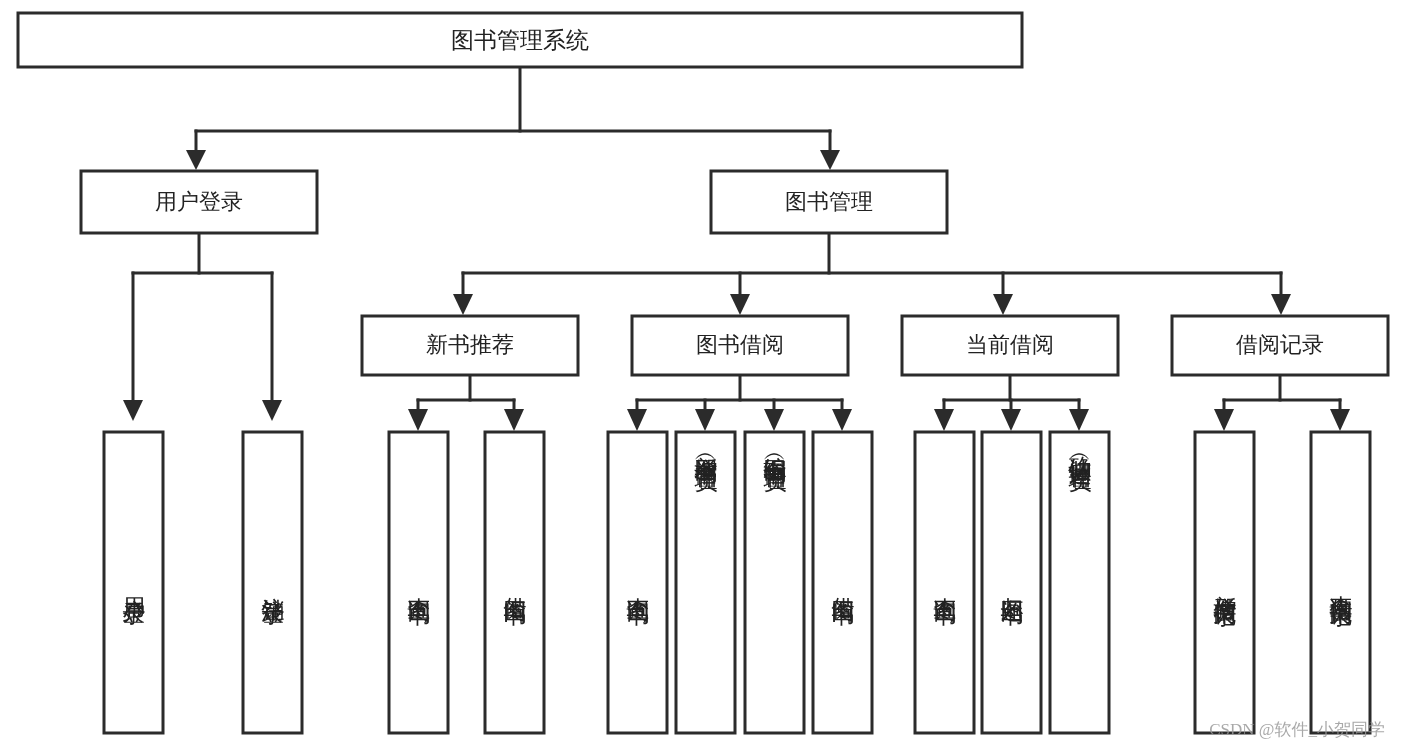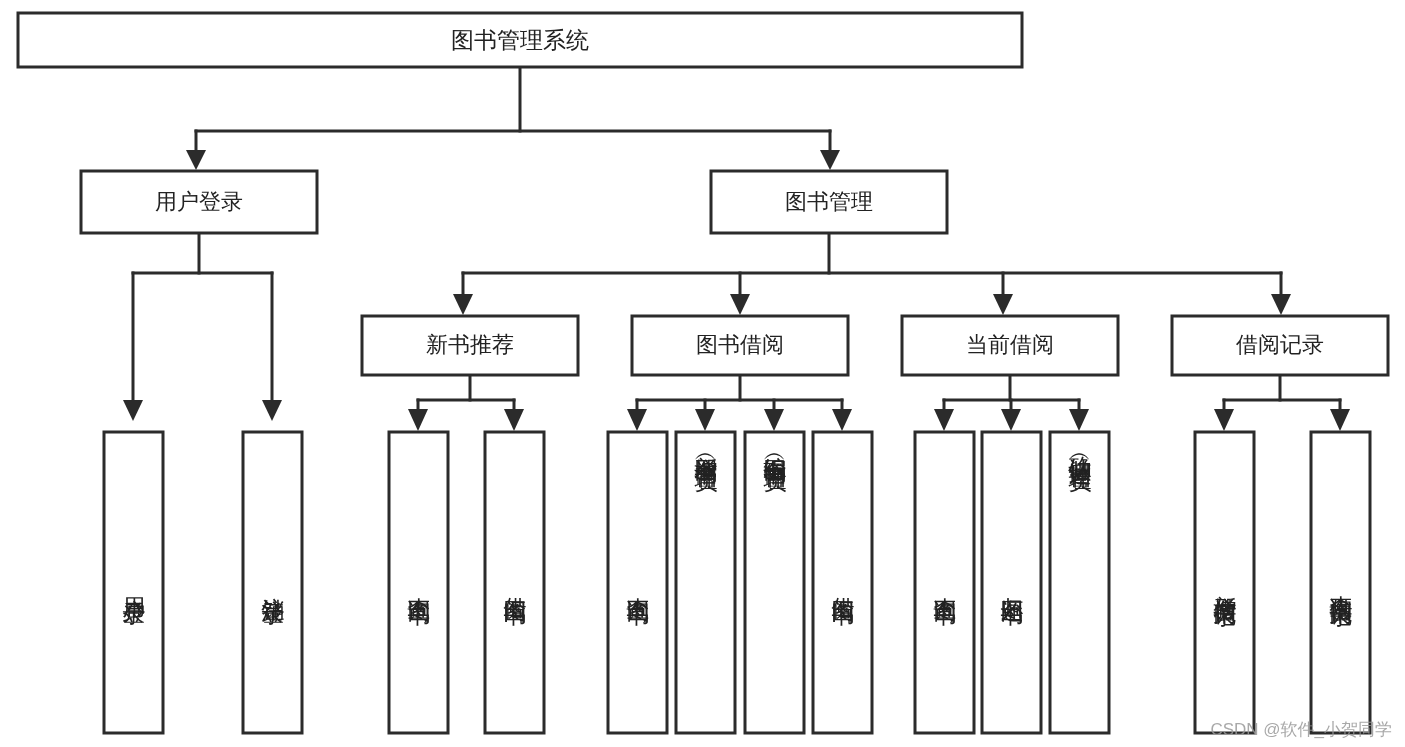--- a/index.html
+++ b/index.html
@@ -62,23 +62,23 @@
     text-orientation: upright;
     font-family: "DejaVu Sans", "Liberation Sans", sans-serif;
     font-size: 23px;
     line-height: 1.12;
     color: #222222;
     letter-spacing: 2px;
     white-space: nowrap;
   }
   #watermark {
     position: absolute;
-    right: 13px;
+    right: 20px;
     bottom: 6px;
-    font-family: Liberation Sans, sans-serif;
+    font-family: Liberation Serif, serif;
     font-size: 17px;
     color: #9a9a9a;
     opacity: 0.85;
     white-space: nowrap;
     margin-top: 40px;
   }
 </style>
 </head>
 <body>
 

